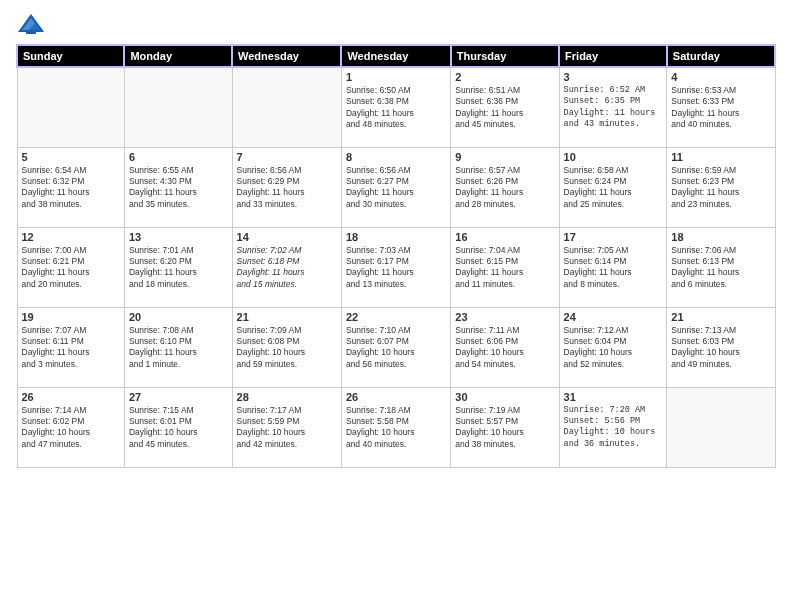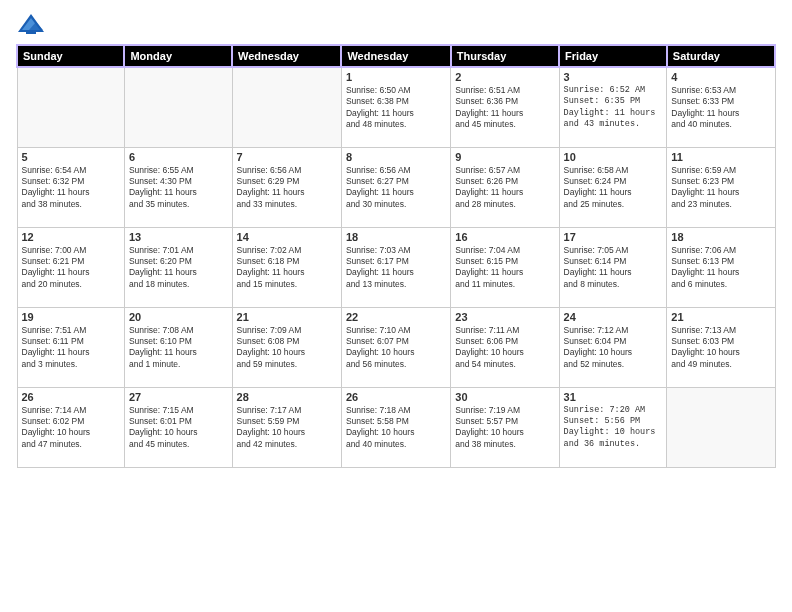--- a/index.html
+++ b/index.html
@@ -217,21 +217,21 @@
           </td>
           <td>
             <span class="day-number">13</span>
             <div class="day-info" style="white-space: pre-line;">Sunrise: 7:01 AM
 Sunset: 6:20 PM
 Daylight: 11 hours
 and 18 minutes.</div>
           </td>
           <td>
             <span class="day-number">14</span>
-            <div class="day-info" style="white-space: pre-line;">Sunrise: 7:02 AM
+            <div class="day-info" style="white-space: pre-line; font-style: italic;">Sunrise: 7:02 AM
 Sunset: 6:18 PM
 Daylight: 11 hours
 and 15 minutes.</div>
           </td>
           <td>
             <span class="day-number">18</span>
             <div class="day-info" style="white-space: pre-line;">Sunrise: 7:03 AM
 Sunset: 6:17 PM
 Daylight: 11 hours
 and 13 minutes.</div>
@@ -254,21 +254,21 @@
             <span class="day-number">18</span>
             <div class="day-info" style="white-space: pre-line;">Sunrise: 7:06 AM
 Sunset: 6:13 PM
 Daylight: 11 hours
 and 6 minutes.</div>
           </td>
         </tr>
         <tr>
           <td>
             <span class="day-number">19</span>
-            <div class="day-info" style="white-space: pre-line;">Sunrise: 7:51 AM
+            <div class="day-info" style="white-space: pre-line;">Sunrise: 7:07 AM
 Sunset: 6:11 PM
 Daylight: 11 hours
 and 3 minutes.</div>
           </td>
           <td>
             <span class="day-number">20</span>
             <div class="day-info" style="white-space: pre-line;">Sunrise: 7:08 AM
 Sunset: 6:10 PM
 Daylight: 11 hours
 and 1 minute.</div>

